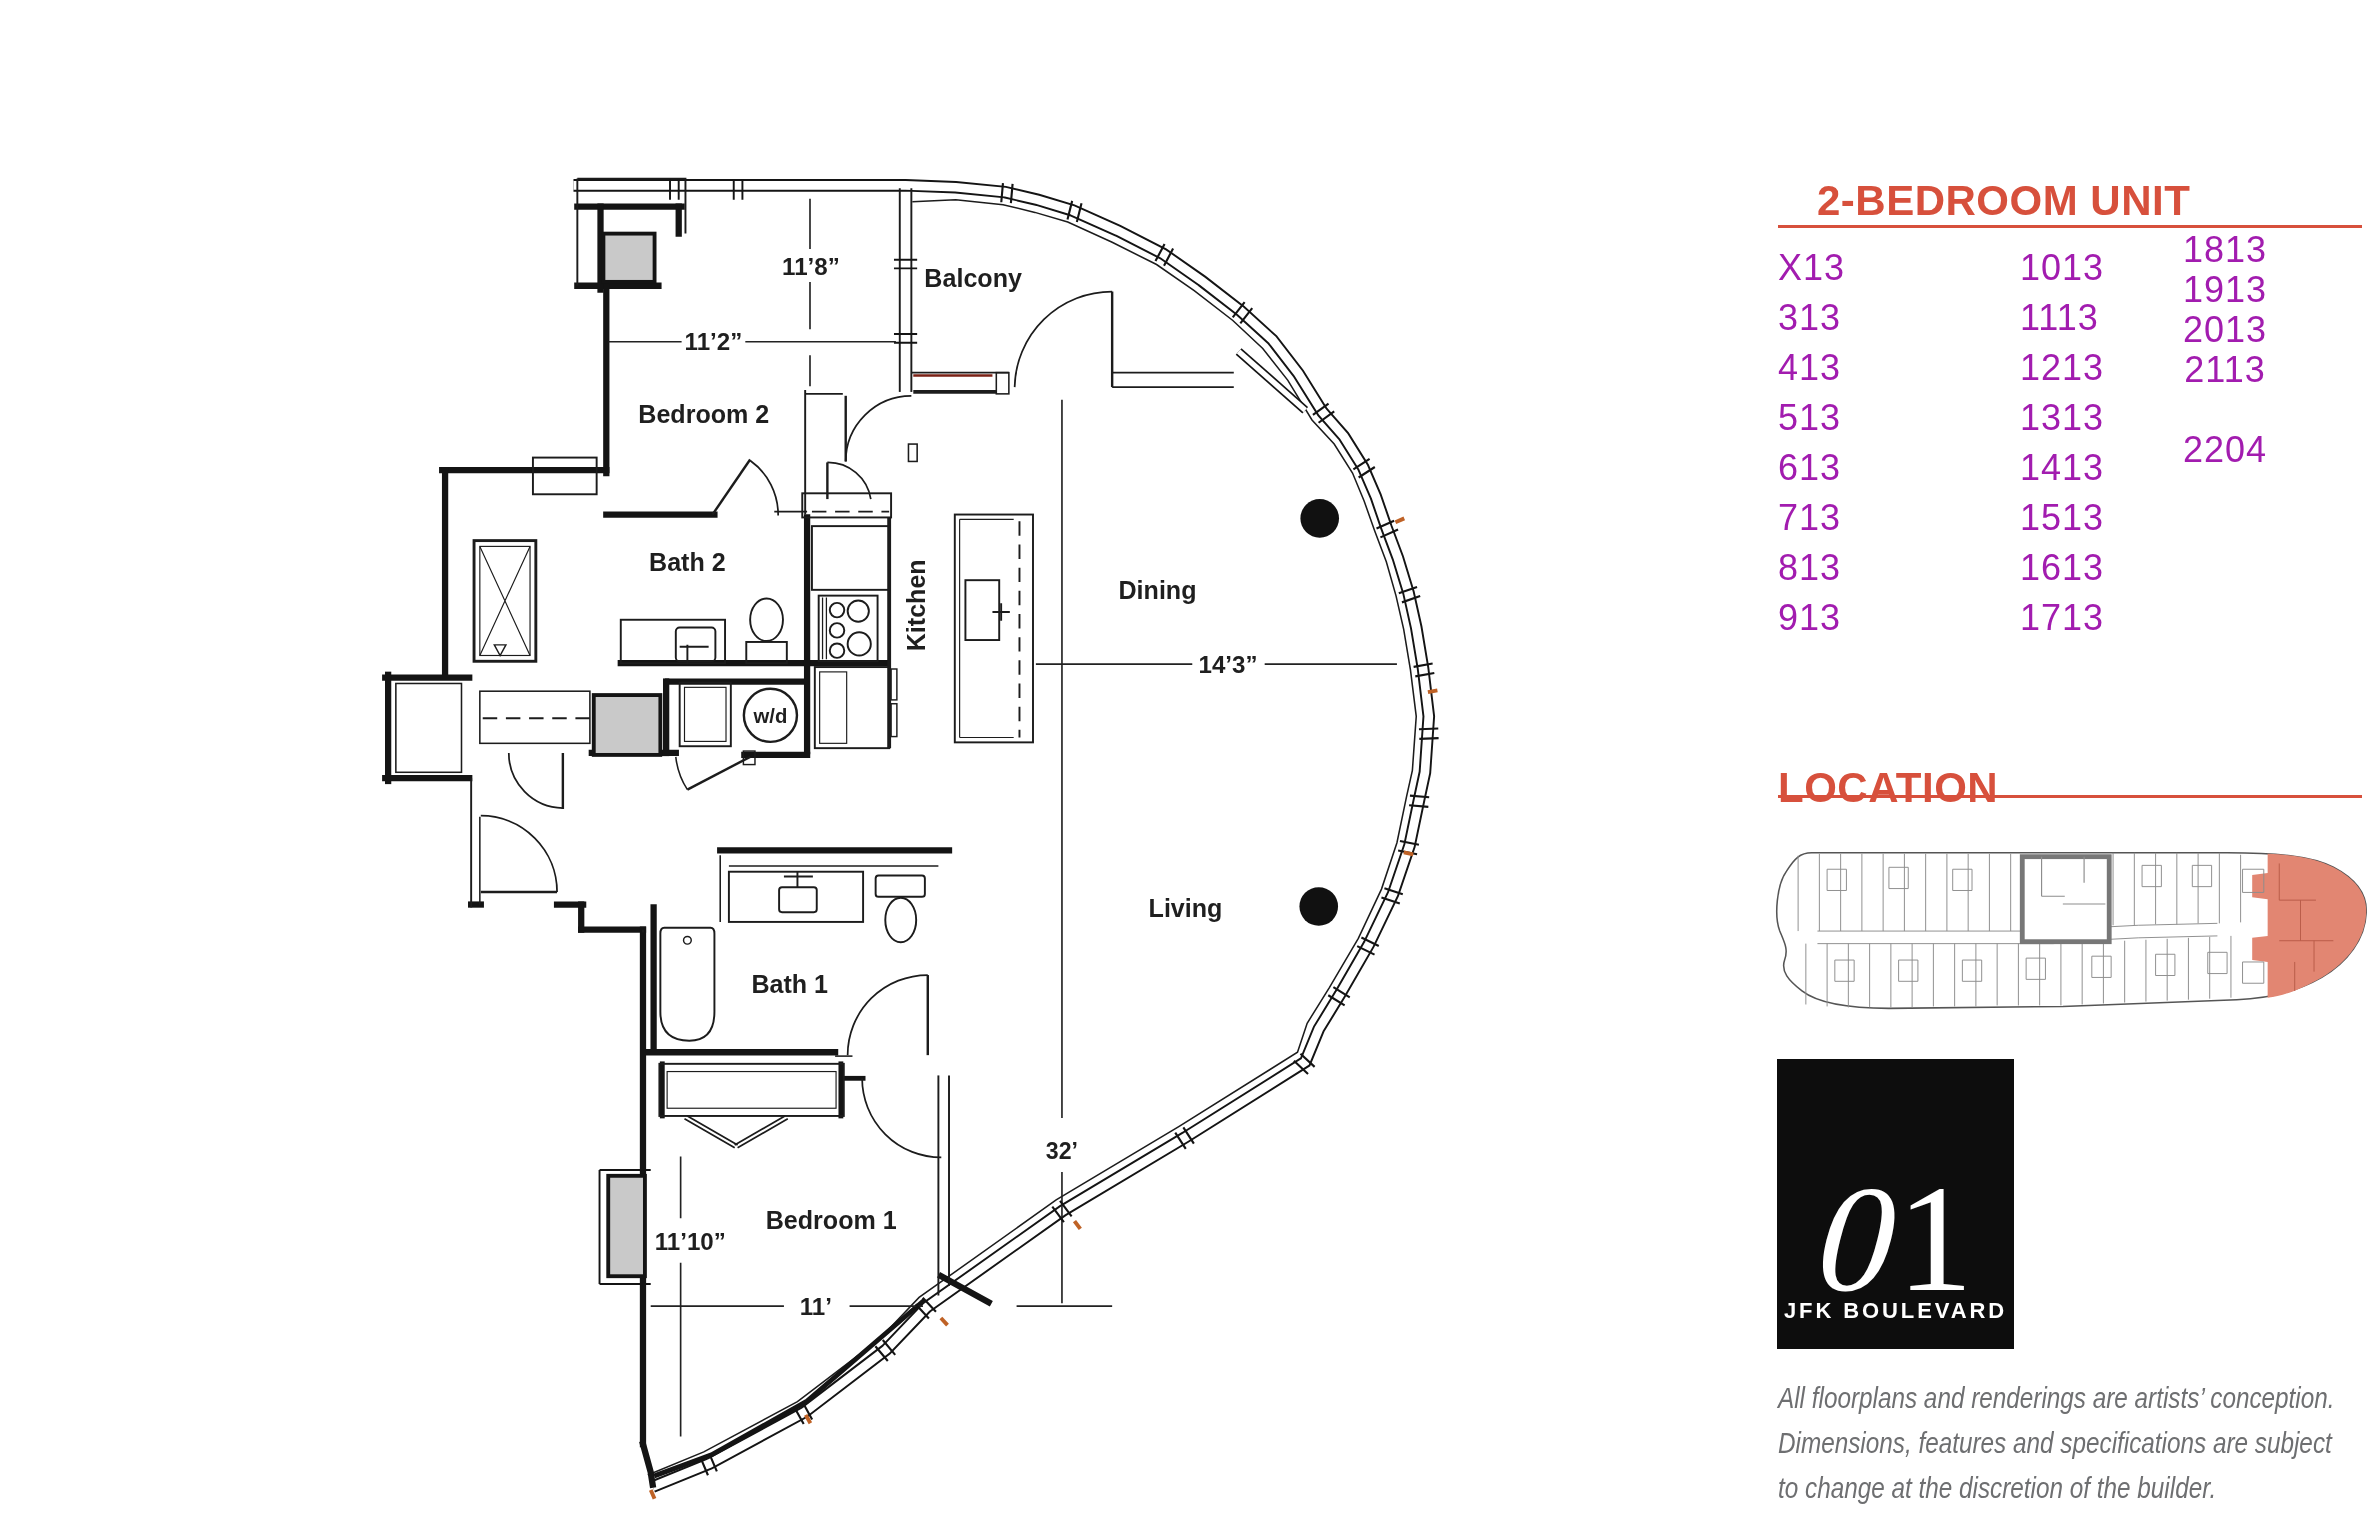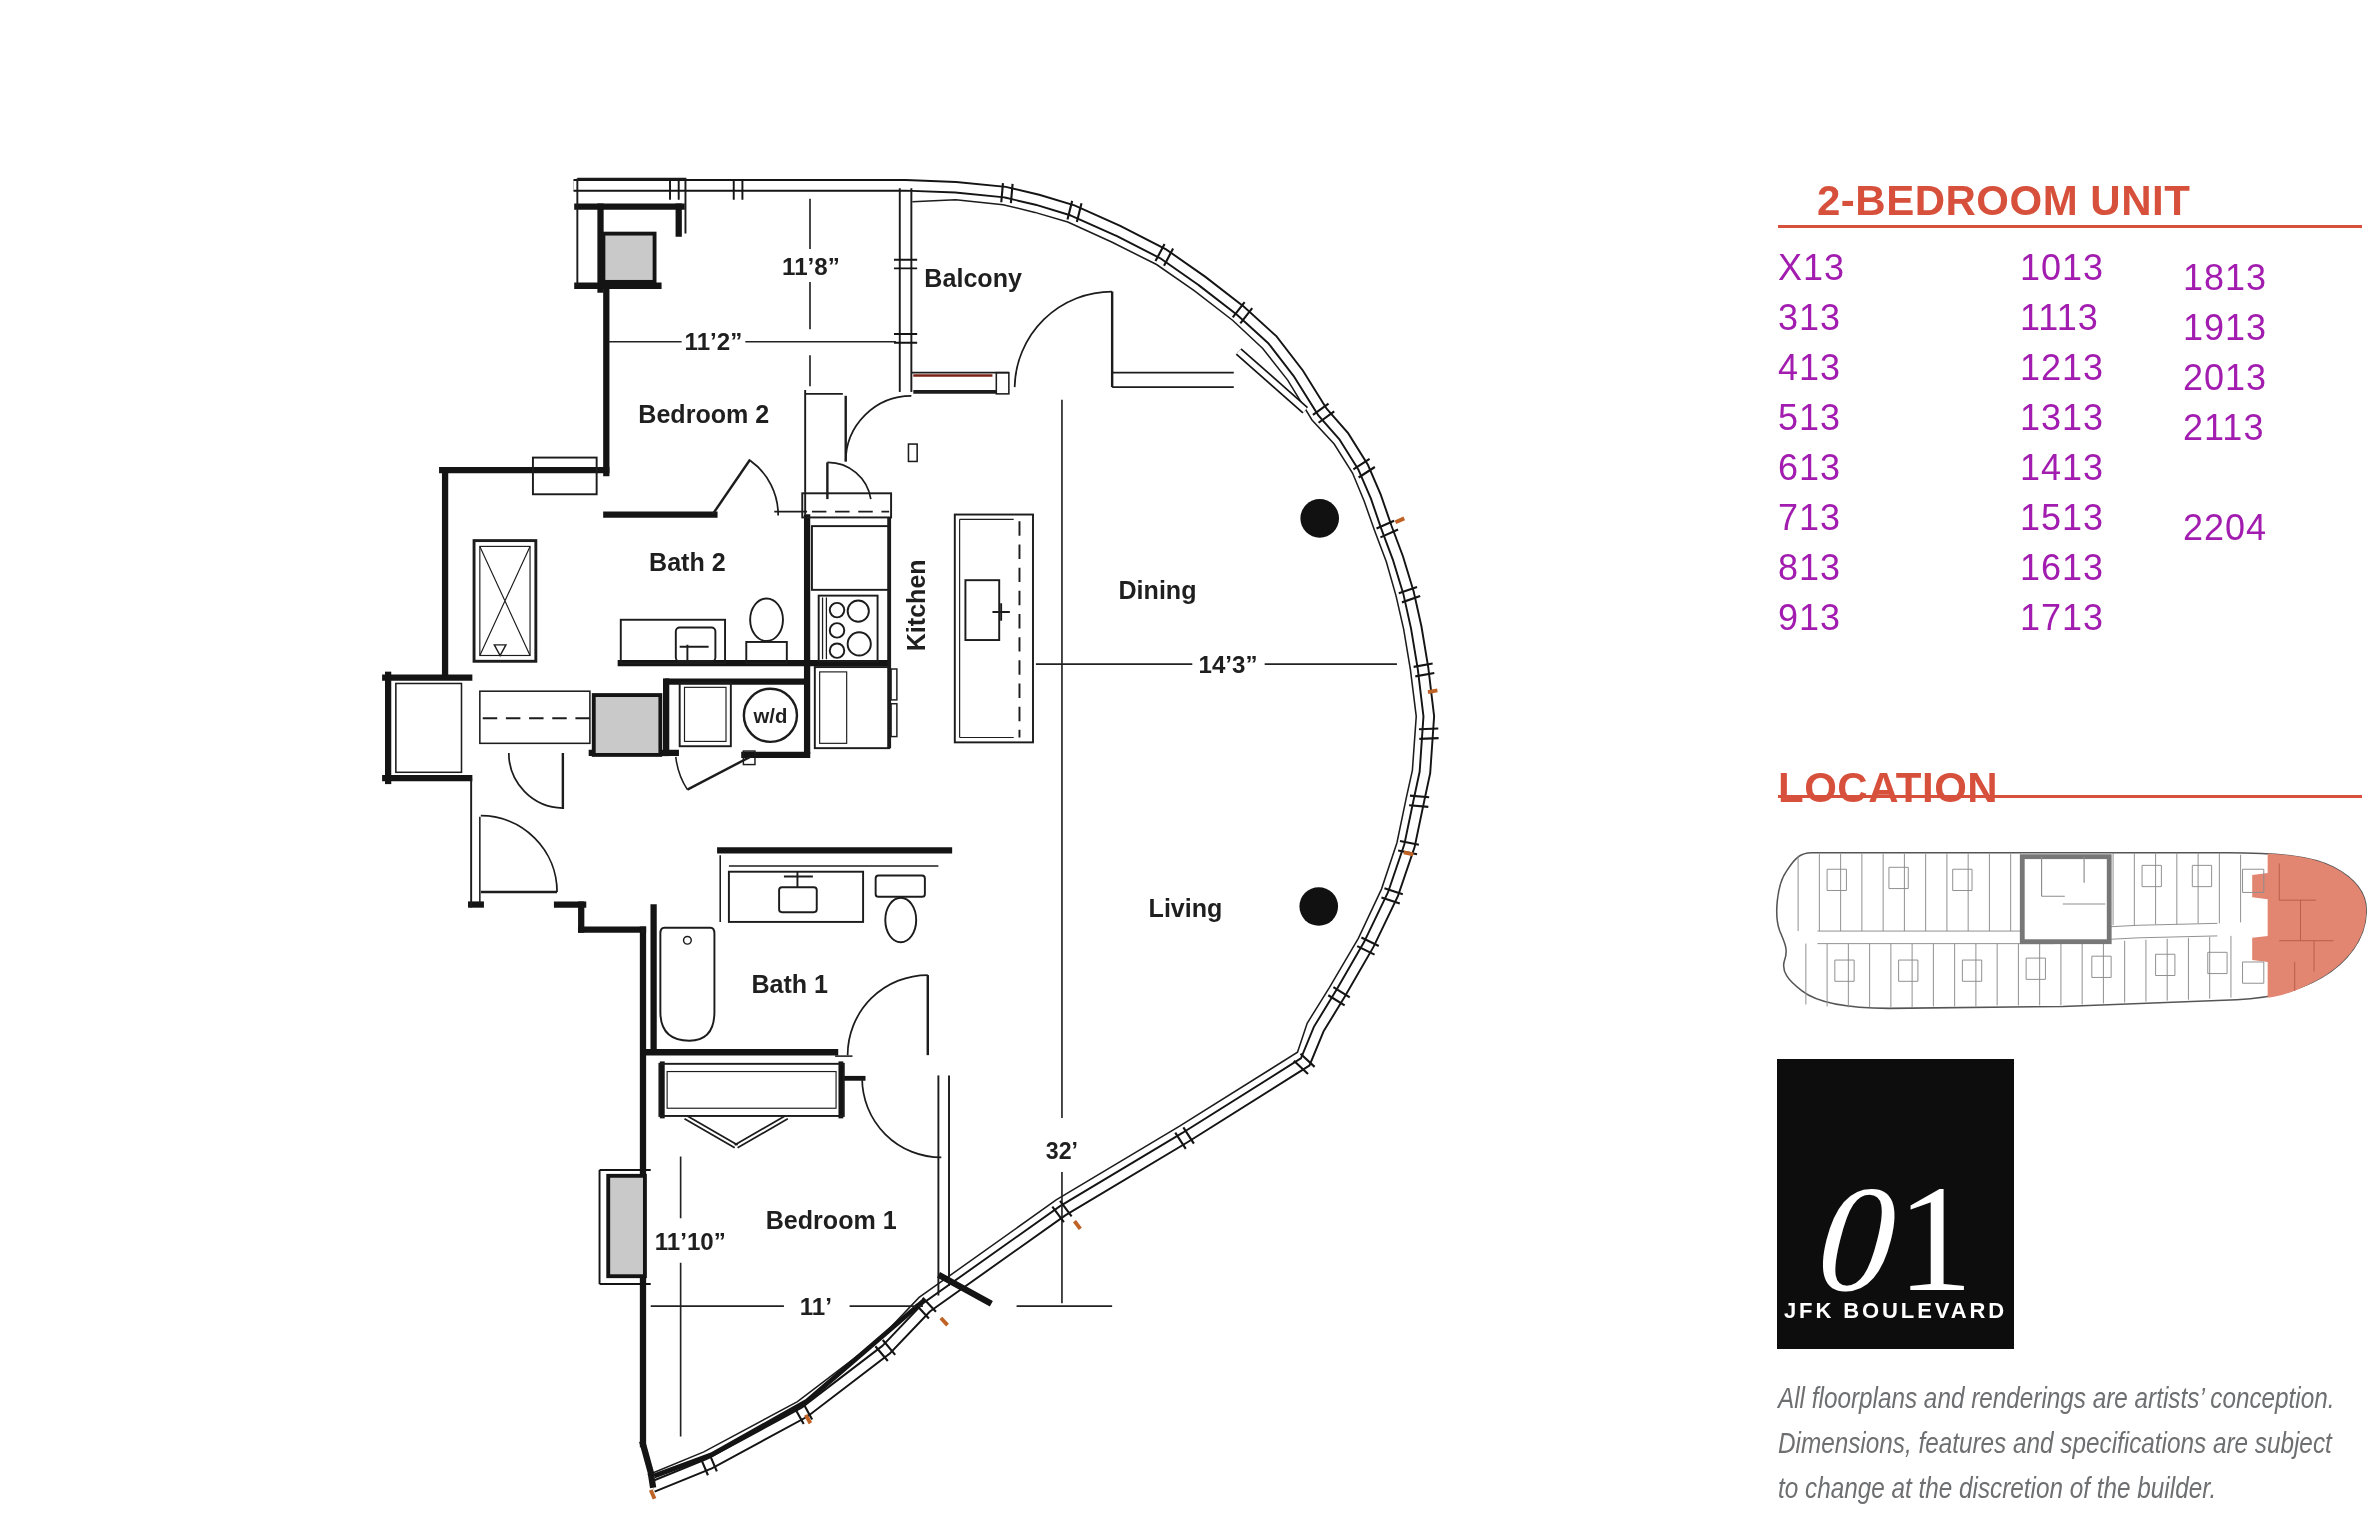--- a/index.html
+++ b/index.html
@@ -249,21 +249,21 @@
     <text x="1100" y="1201" font-size="24">32’</text>
     <text x="845" y="1362" font-size="25">11’</text>
   </g>
 </svg>
 
 <div class="abs hdr" style="left:1778px;top:177px;margin-left:39px;">2-BEDROOM UNIT</div>
 <div class="abs rule" style="left:1778px;top:225px;width:584px;"></div>
 
 <div class="abs num" style="left:1778px;top:243px;line-height:50px;">X13<br>313<br>413<br>513<br>613<br>713<br>813<br>913</div>
 <div class="abs num" style="left:1980px;top:243px;line-height:50px;margin-left:40px;">1013<br>1113<br>1213<br>1313<br>1413<br>1513<br>1613<br>1713</div>
-<div class="abs num" style="left:2183px;top:253px;line-height:50px;">1813<br>1913<br>2013<br>2113<br><br>2204<br><br><br></div>
+<div class="abs num" style="left:2183px;top:230px;line-height:40px;text-align:center;">1813<br>1913<br>2013<br>2113<br><br>2204<br><br><br></div>
 
 <div class="abs hdr" style="left:1778px;top:764px;">LOCATION</div>
 <div class="abs rule" style="left:1778px;top:795px;width:584px;"></div>
 
 <svg class="abs" style="left:1773px;top:846px;" width="599" height="174" viewBox="0 0 620 180">
 
   <path id="bshape" d="M 40,7 L 470,7 C 520,7 558,10 580,22 C 603,34 615,50 614,69 C 613,96 595,120 568,136 C 540,152 510,158 480,159 L 300,166 L 120,168 C 80,168 48,164 30,150 C 16,139 8,130 12,118 C 16,107 12,100 7,88 C 1,72 4,40 14,26 C 22,13 28,7 40,7 Z" fill="#ffffff" stroke="#555" stroke-width="1.6"></path>
 
   <path d="M 512,8 C 540,9 562,13 580,22 C 603,34 615,50 614,69 C 613,96 595,120 568,136 C 545,149 528,155 512,157 L 512,120 L 496,118 L 496,95 L 512,93 L 512,55 L 496,53 L 496,30 L 512,28 Z" fill="#e28672"></path>
 

